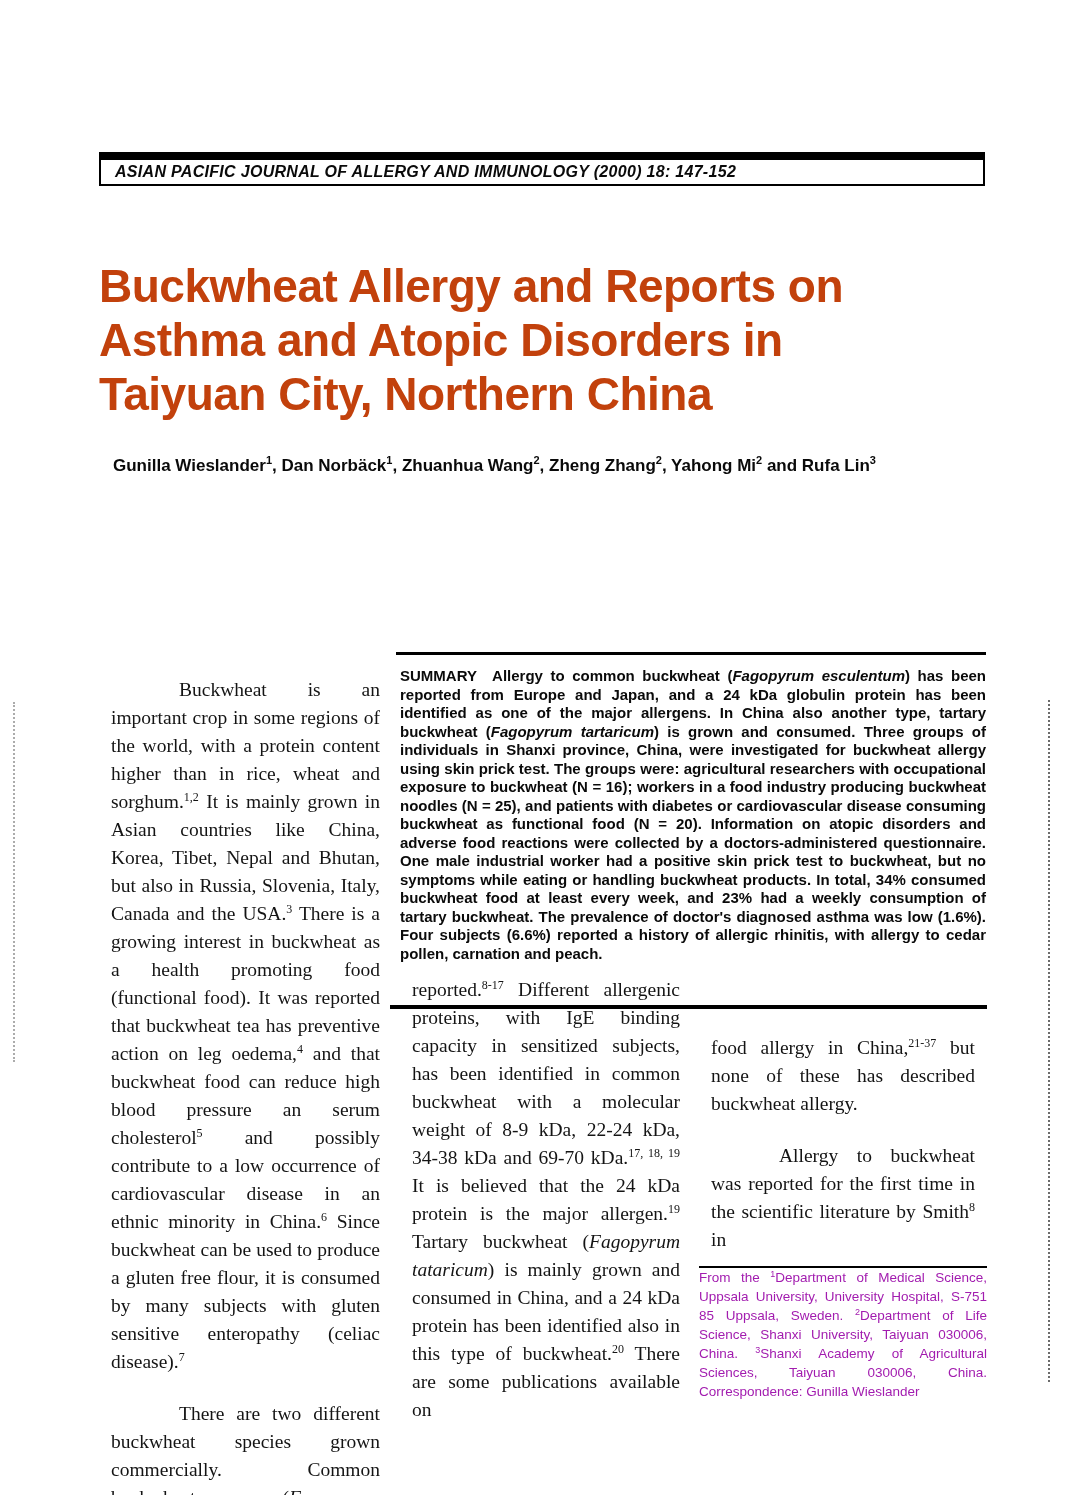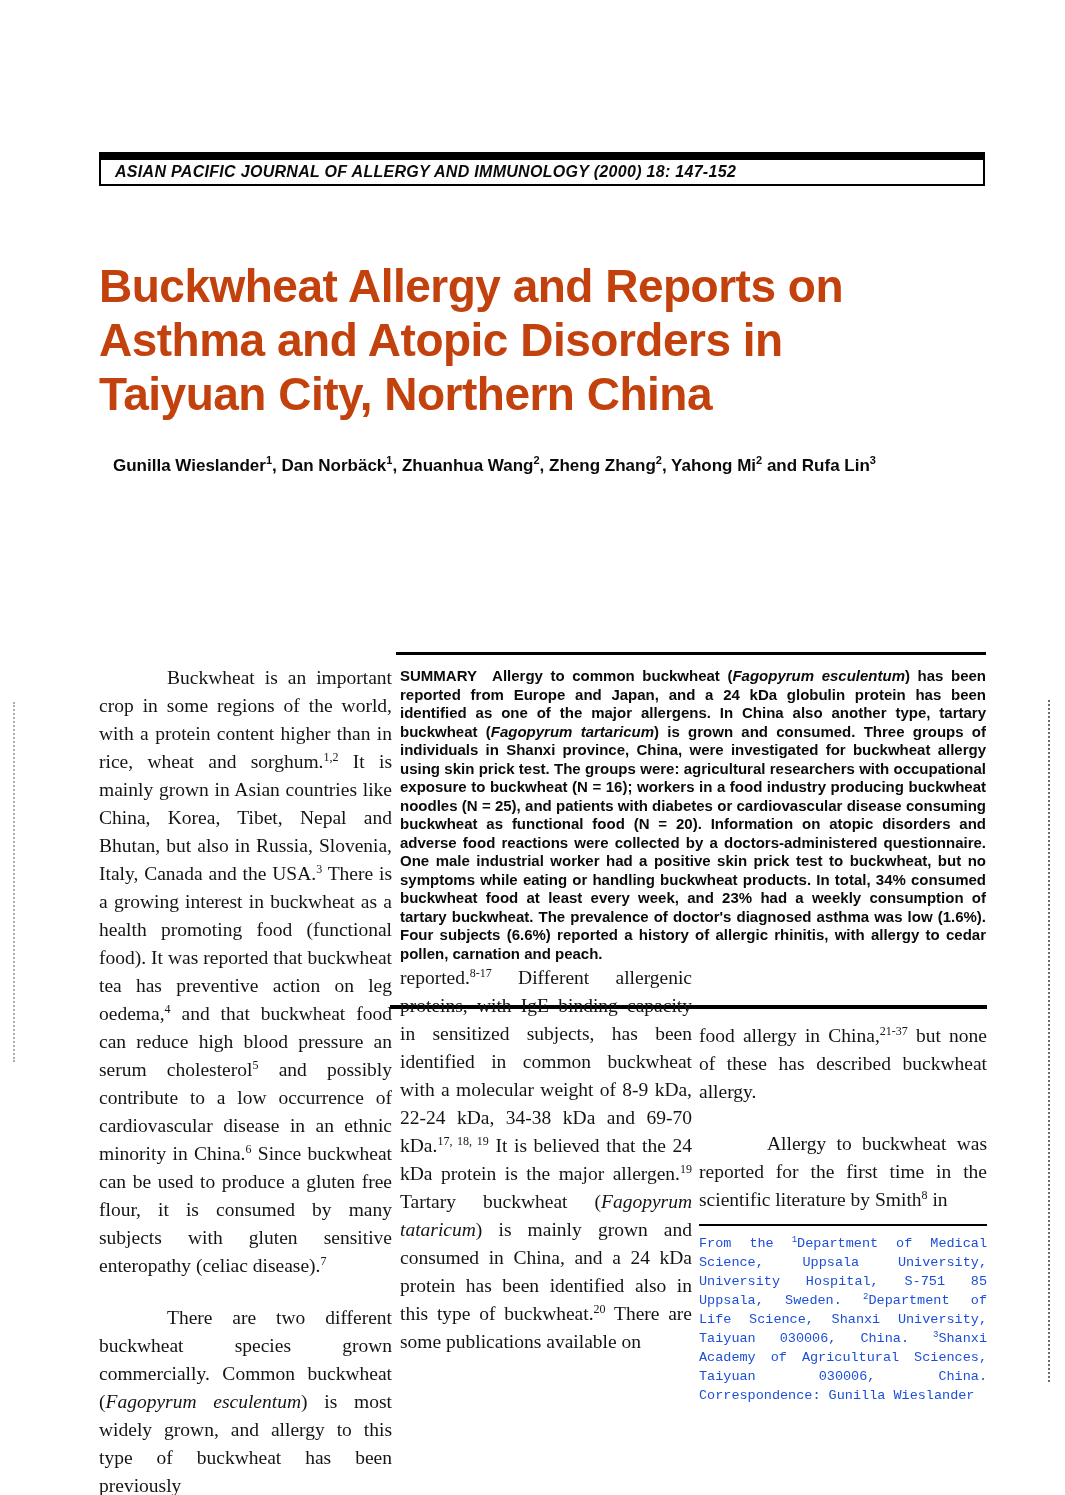--- a/index.html
+++ b/index.html
@@ -50,34 +50,34 @@
     font-weight:bold;font-size:15px;line-height:18.5px;
     text-align:justify;color:#0a0a0a;
   }
   
   .col{
     position:absolute;
     font-size:19.5px;line-height:28px;
     text-align:justify;
     color:#141414;
   }
-  .col p{margin:0;}
+  .col p{margin:12px;}
   .col p.indent{text-indent:68px;}
   .col p + p{margin-top:24px;font-family:Liberation Serif, serif;}
   .col-left{left:99px;top:664px;width:293px;}
   .col-middle{left:400px;top:964px;width:292px;}
   .col-right{left:699px;top:1022px;width:288px;}
   .col sup{font-size:12px;line-height:0;}
   
   .footnote-rule{margin-top:10px;width:288px;height:2px;background:#000;}
   .footnote{
-    margin-top:8px;
-    font-family:Liberation Mono, monospace;
+    margin-top:0;
+    font-family:Liberation Sans, sans-serif;
     font-size:13.5px;line-height:19px;
-    text-align:justify;color:#1d4ed8;
+    text-align:justify;color:#a21caf;
   }
   .footnote sup{font-size:9px;}
   
   .artifact-v{position:absolute;width:0;opacity:0.75;}
   .artifact-right{left:1048px;top:700px;height:682px;border-left:2px dotted #3a3a3a;}
   .artifact-left{left:13px;top:702px;height:360px;border-left:2px dotted #6a6a6a;opacity:0.55;}
 </style>
 </head>
 <body>
 

